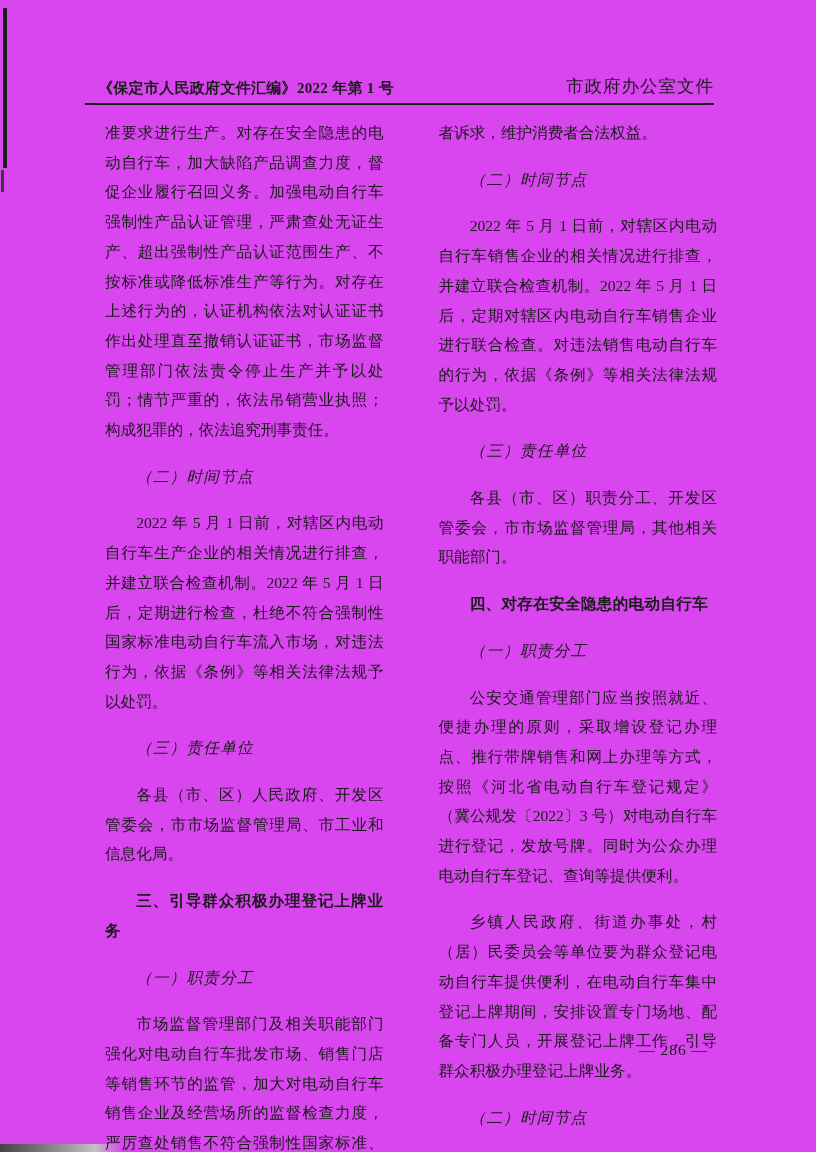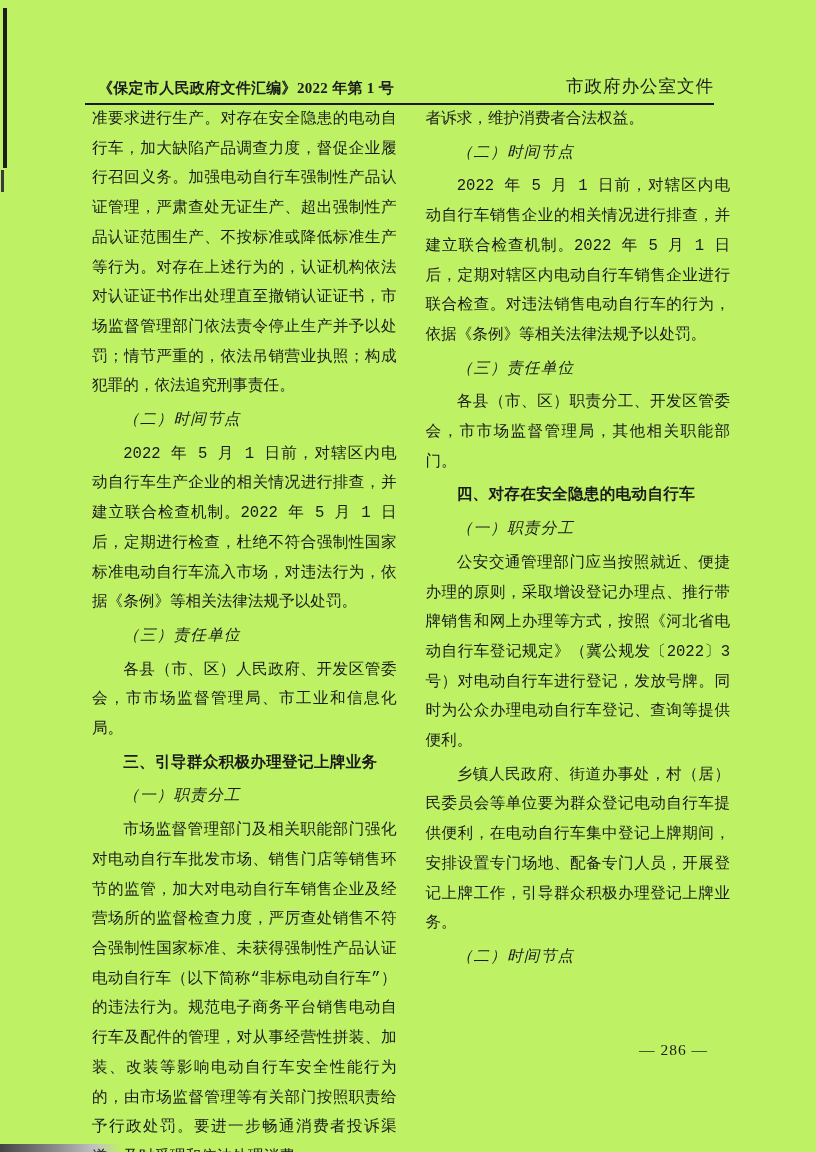--- a/index.html
+++ b/index.html
@@ -1,19 +1,19 @@
 <!DOCTYPE html>
 <html lang="zh"><head>
 <meta charset="utf-8">
 <style>
   html, body { margin: 0; padding: 0; background: #ffffff; }
   .page {
     position: relative;
     width: 816px; height: 1152px;
-    background: #bef264;
+    background: #d946ef;
     overflow: hidden;
     font-family: "Liberation Serif", "DejaVu Serif", serif;
     color: #1b1b1b;
   }
   
   .edge-line   { position: absolute; left: 3px;  top: 8px;   width: 3.5px; height: 160px; background: #1d1d1d; }
   .edge-line2  { position: absolute; left: 1px;  top: 170px; width: 2.5px; height: 22px;  background: #3a3a3a; }
   .bottom-smudge {
     position: absolute; left: 0; top: 1144px; width: 122px; height: 8px;
     background: linear-gradient(90deg, #444444, #8a8a8a 45%, #c2c2c2 78%, rgba(255,255,255,0));
@@ -28,21 +28,21 @@
     font-size: 15px; font-weight: 700; letter-spacing: 0.3px; margin-left: 13px;
     white-space: nowrap;
   }
   .header-right {
     font-family: "Liberation Sans", "DejaVu Sans", sans-serif;
     font-size: 17.5px; font-weight: 400; letter-spacing: 1px; white-space: nowrap;
   }
   
   .columns { position: absolute; left: 88px; top: 101px; width: 646px; display: flex; gap: 21px; }
   .col { width: 312.5px; font-size: 15.6px; line-height: 29.7px; }
-  .col p { margin: 4px; text-align: justify; text-align-last: left; font-family: Liberation Mono, monospace; }
+  .col p { margin: 17px; text-align: justify; text-align-last: left; }
   .p       { text-indent: 2em; }
   .cont    { text-indent: 0; }
   .subhead { text-indent: 2em; font-style: italic; letter-spacing: 1.2px; }
   .section {
     text-indent: 2em;
     font-family: "Liberation Sans", "DejaVu Sans", sans-serif;
     font-weight: 700; font-style: normal; letter-spacing: 0.3px;
   }
   
   .footer {

